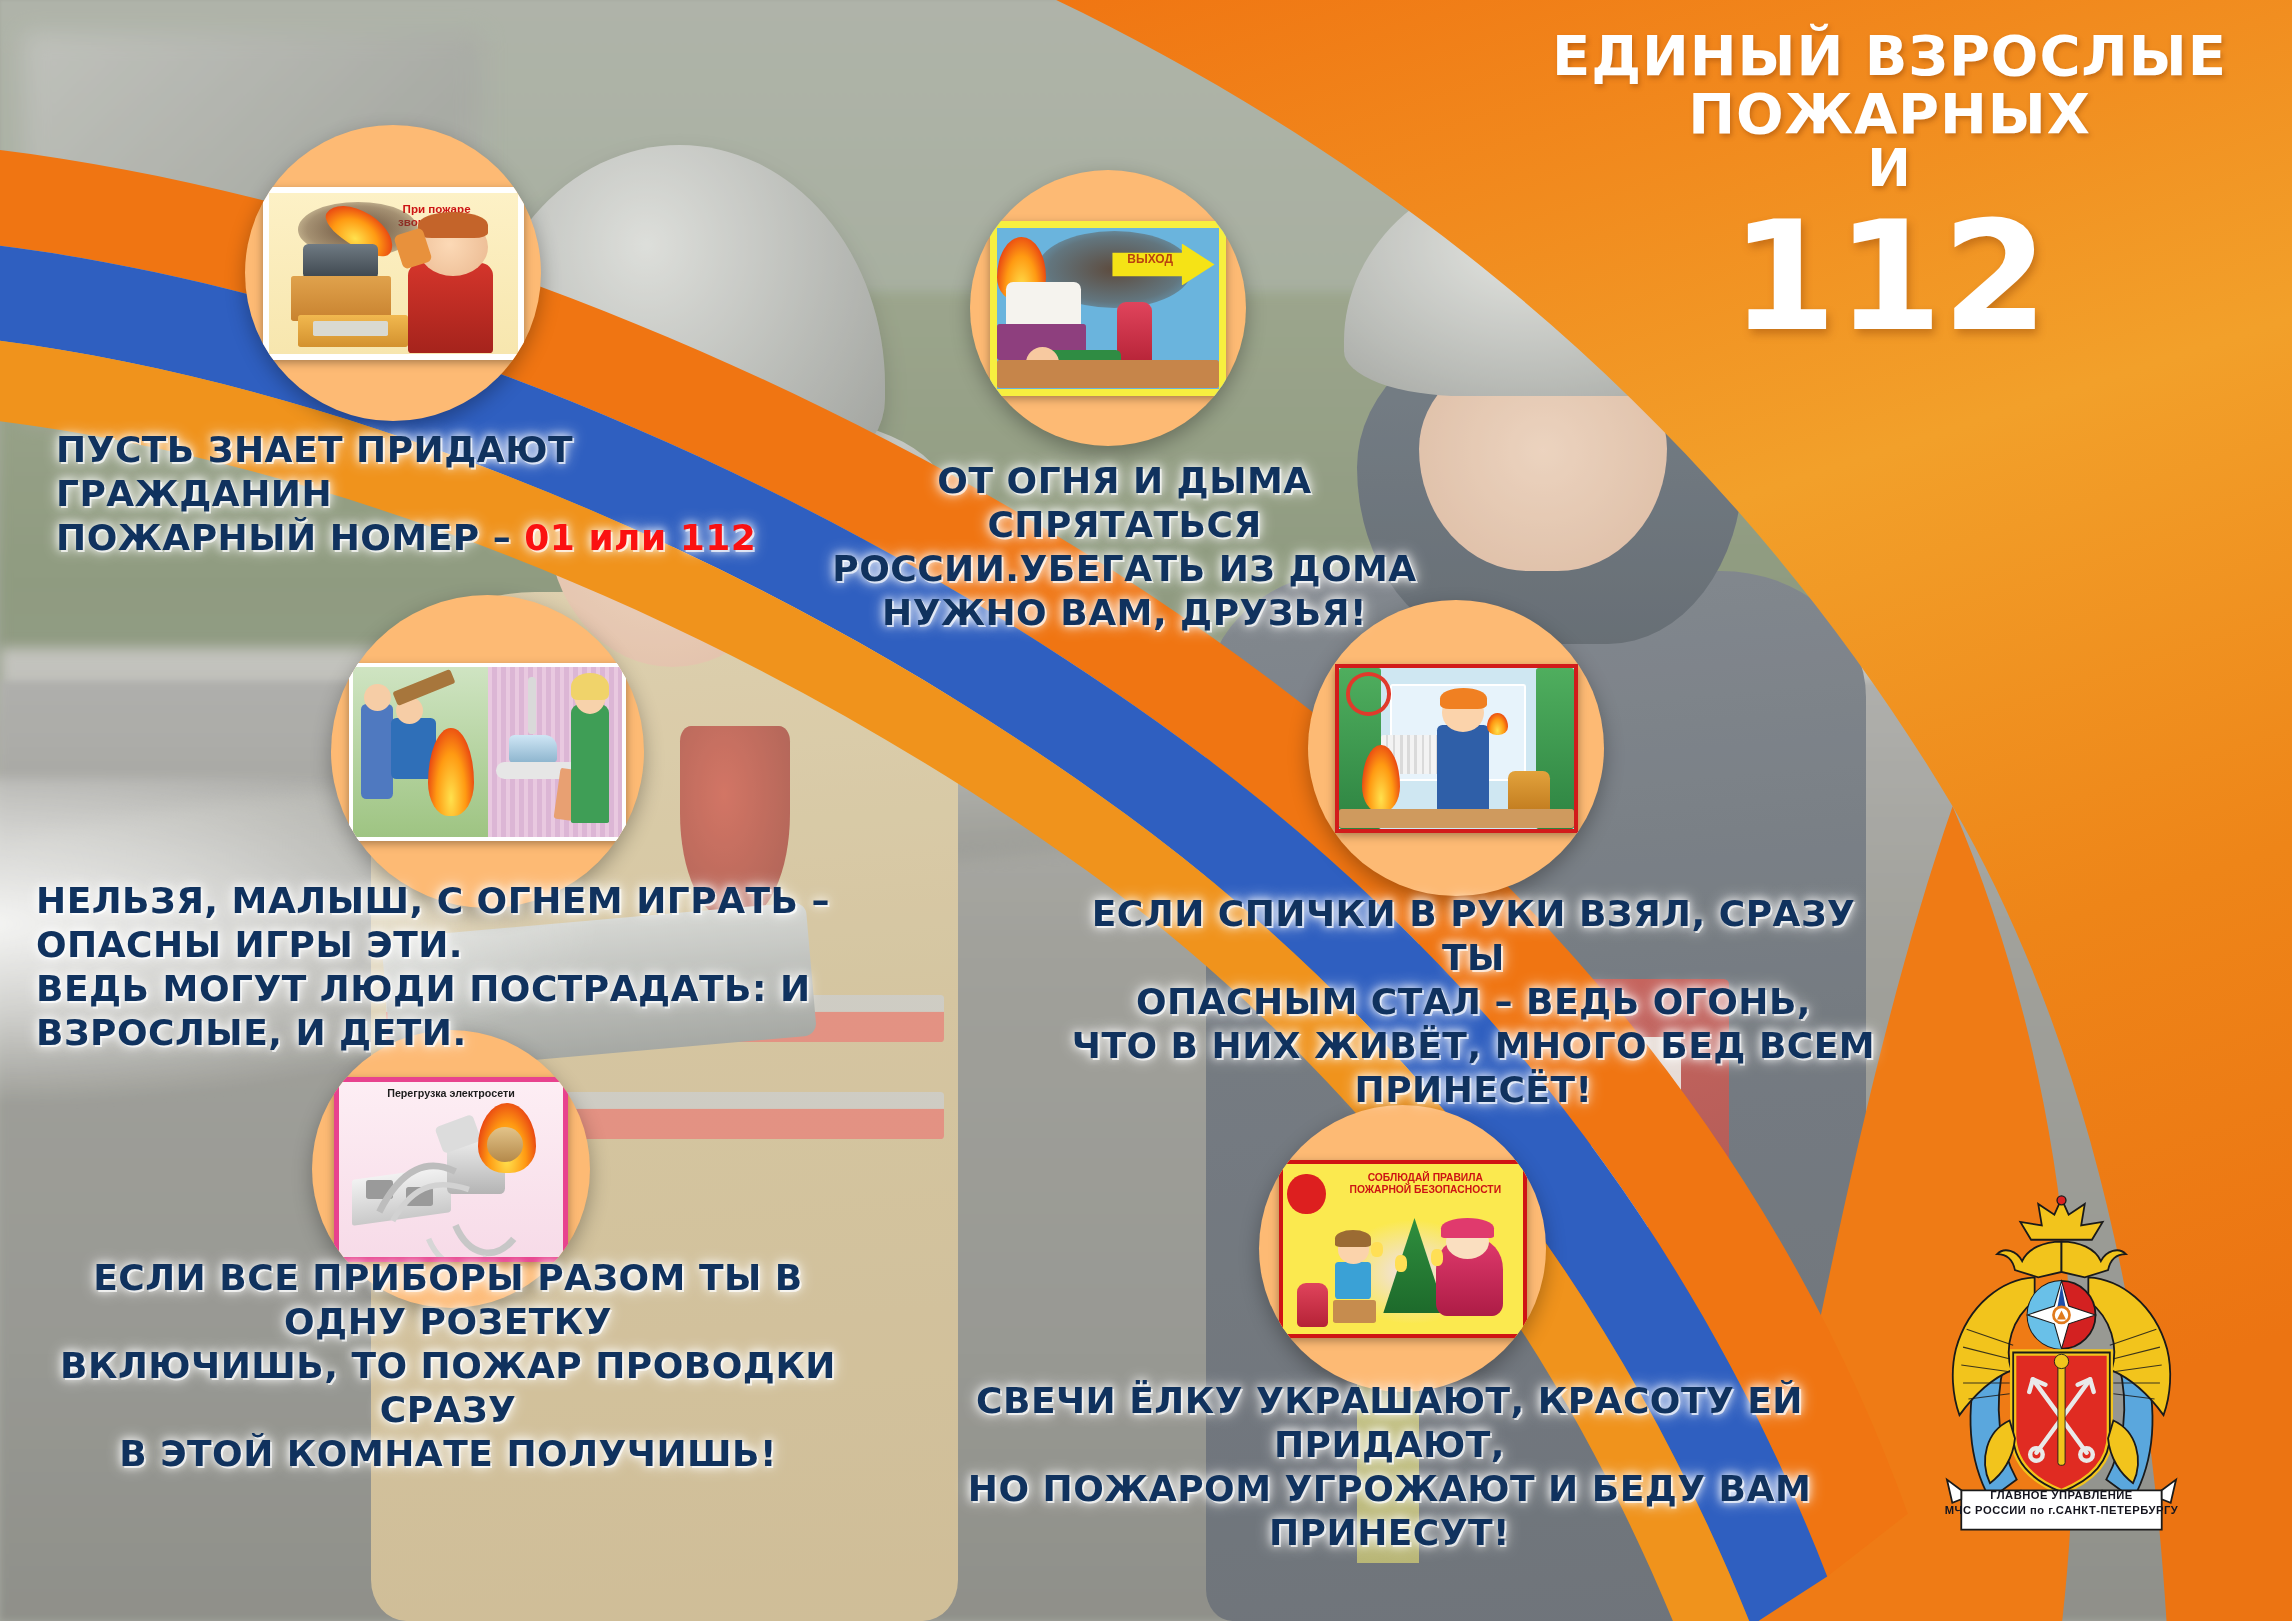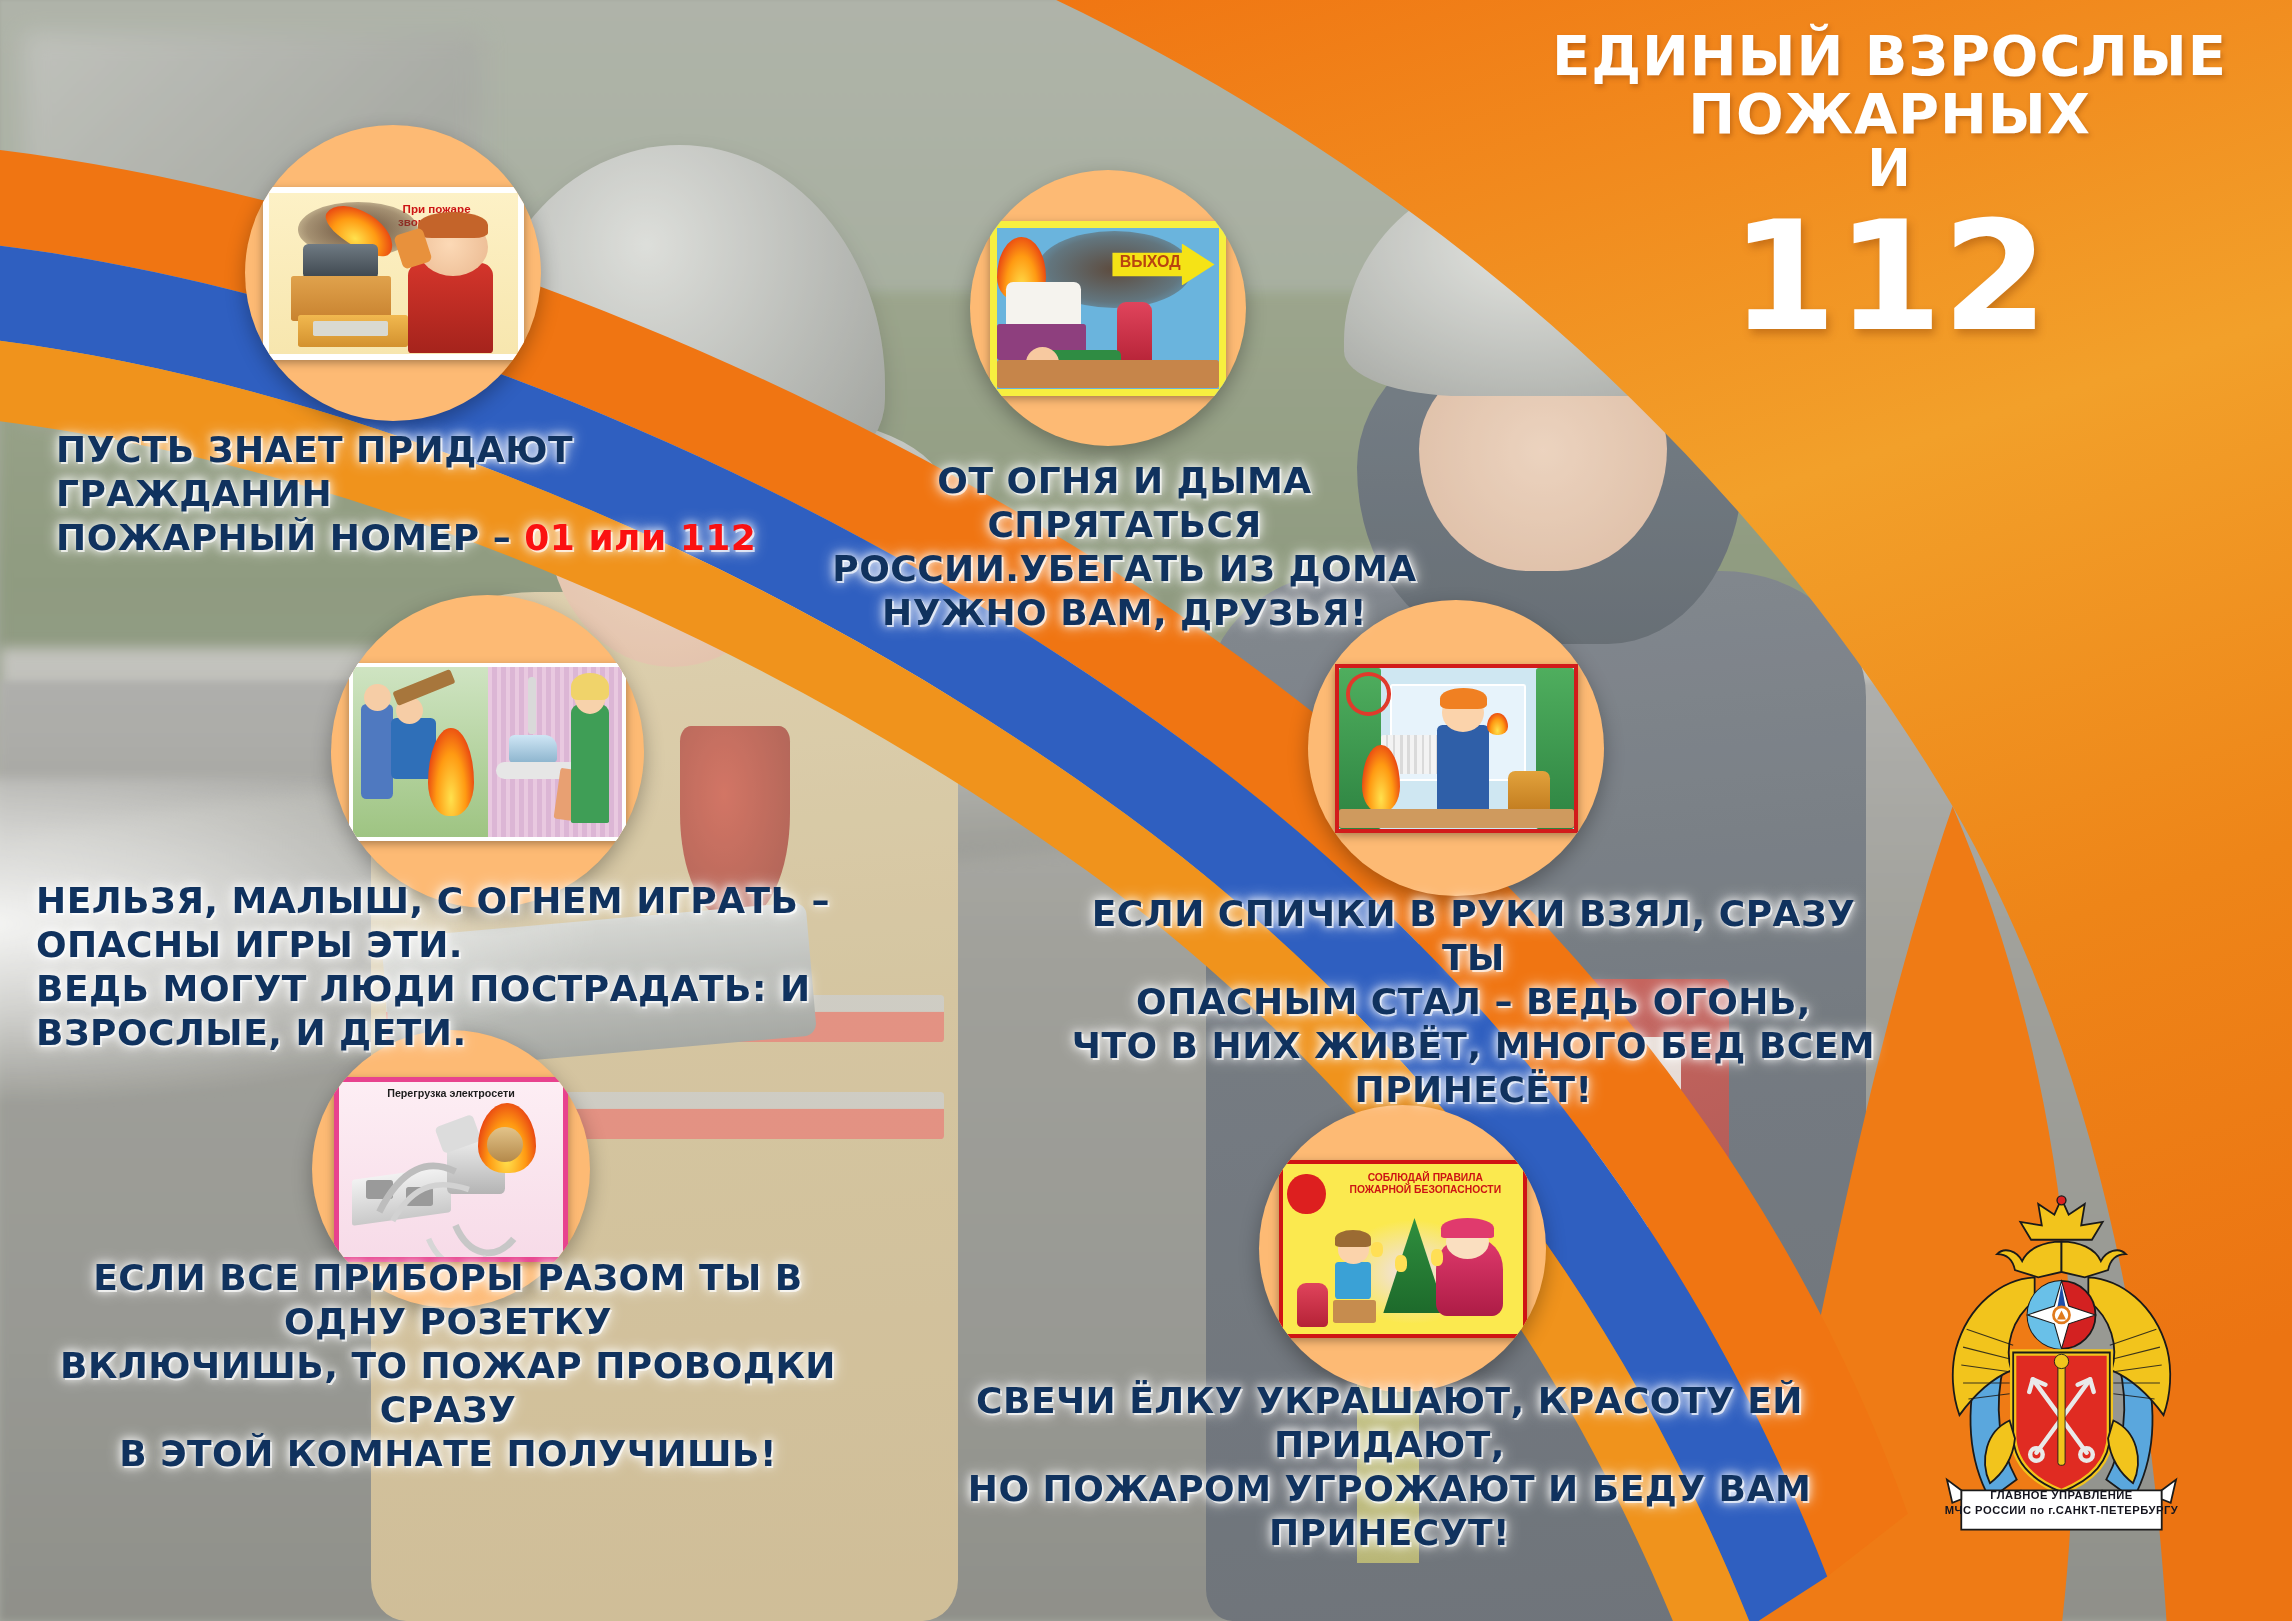--- a/index.html
+++ b/index.html
@@ -304,21 +304,21 @@
     </div>
   </div>
 
   <div class="badge-circle" style="left:970px;top:170px;width:276px;height:276px;">
     <div class="card" style="width:222px;height:161px;background:#6ab4dd;border:7.2px solid #f7ef3f;">
       <div class="ill smoke" style="left:18%;top:2%;width:70%;height:48%;"></div>
       <div class="ill flame" style="left:0%;top:6%;width:22%;height:40%;"></div>
       <div class="ill box" style="left:4%;top:34%;width:34%;height:30%;background:#f5f3ee;border-radius:7.2px 7.2px 0 0;"></div>
       <div class="ill box" style="left:0%;top:60%;width:40%;height:22%;background:#8e3f7e;"></div>
       <div class="ill" style="left:52%;top:10%;width:46%;height:26%;background:#f5e316;clip-path:polygon(0 22%,68% 22%,68% 0,100% 50%,68% 100%,68% 78%,0 78%);"></div>
-      <div class="card-title" style="font-size:16px;left:52%;right:14%;top:16%;color:#b9430f;">ВЫХОД</div>
+      <div class="card-title" style="font-size:12px;left:52%;right:14%;top:16%;color:#b9430f;">ВЫХОД</div>
       <div class="ill box" style="left:54%;top:46%;width:16%;height:40%;background:linear-gradient(180deg,#e0445c,#b52236);border-radius:9px 9px 5.4px 5.4px;"></div>
       <div class="ill box" style="left:22%;top:76%;width:34%;height:18%;background:#2f8c43;border-radius:5.4px;"></div>
       <div class="ill kid-head" style="left:13%;top:74%;width:15%;height:20%;background:#f7c9a0;"></div>
       <div class="ill box" style="left:0%;top:82%;width:100%;height:18%;background:#c6854a;"></div>
     </div>
   </div>
 
   <div class="badge-circle" style="left:331px;top:595px;width:313px;height:313px;">
     <div class="card" style="width:269px;height:170px;background:#ffffff;border:4.5px solid #ffffff;display:flex;">
       <div class="ill" style="position:relative;flex:1;background:linear-gradient(180deg,#cfe4c2,#9ec482);overflow:hidden;">

